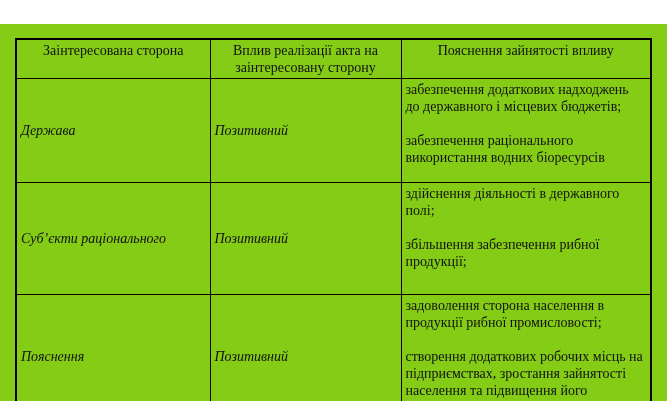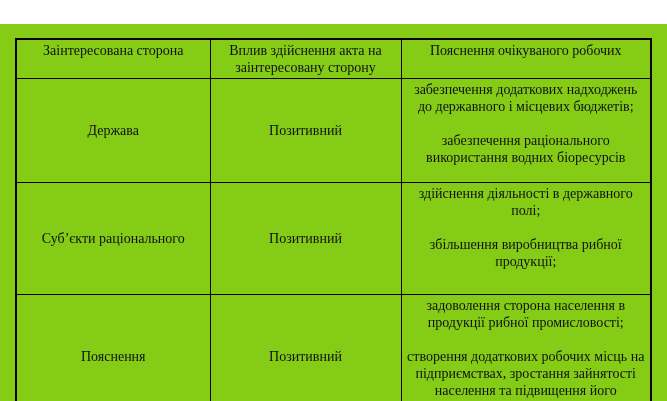--- a/index.html
+++ b/index.html
@@ -46,25 +46,25 @@
   tr.row-1      { height: 104px; }
   tr.row-2      { height: 112px; }
   tr.row-3      { height: 121px; }
 
   th.hcell {
     font-weight: normal;
     text-align: center;
     vertical-align: top;
   }
   td.party, td.impact {
-    text-align: center;
     vertical-align: middle;
+    font-style: italic;
   }
   td.explanation {
-    text-align: center;
+    text-align: left;
     vertical-align: top;
   }
   td.explanation p {
     margin: 0 0 17px 0;
   }
   td.explanation p:last-child {
     margin-bottom: 0;
   }
 </style>
 </head>
@@ -73,39 +73,39 @@
 <div class="page">
   <table class="impact-table">
     <colgroup>
       <col class="c-party">
       <col class="c-impact">
       <col class="c-expl">
     </colgroup>
     <tbody>
       <tr class="row-header">
         <th class="hcell">Заінтересована сторона</th>
-        <th class="hcell">Вплив здійснення акта на заінтересовану сторону</th>
-        <th class="hcell">Пояснення очікуваного робочих</th>
+        <th class="hcell">Вплив реалізації акта на заінтересовану сторону</th>
+        <th class="hcell">Пояснення зайнятості впливу</th>
       </tr>
 
       <tr class="row-1">
         <td class="party">Держава</td>
         <td class="impact">Позитивний</td>
         <td class="explanation">
           <p>забезпечення додаткових надходжень до державного і місцевих бюджетів;</p>
           <p>забезпечення раціонального використання водних біоресурсів</p>
         </td>
       </tr>
 
       <tr class="row-2">
         <td class="party">Суб’єкти раціонального</td>
         <td class="impact">Позитивний</td>
         <td class="explanation">
           <p>здійснення діяльності в державного полі;</p>
-          <p>збільшення виробництва рибної продукції;</p>
+          <p>збільшення забезпечення рибної продукції;</p>
         </td>
       </tr>
 
       <tr class="row-3">
         <td class="party">Пояснення</td>
         <td class="impact">Позитивний</td>
         <td class="explanation">
           <p>задоволення сторона населення в продукції рибної промисловості;</p>
           <p>створення додаткових робочих місць на підприємствах, зростання зайнятості населення та підвищення його життєвого рівня</p>
         </td>

